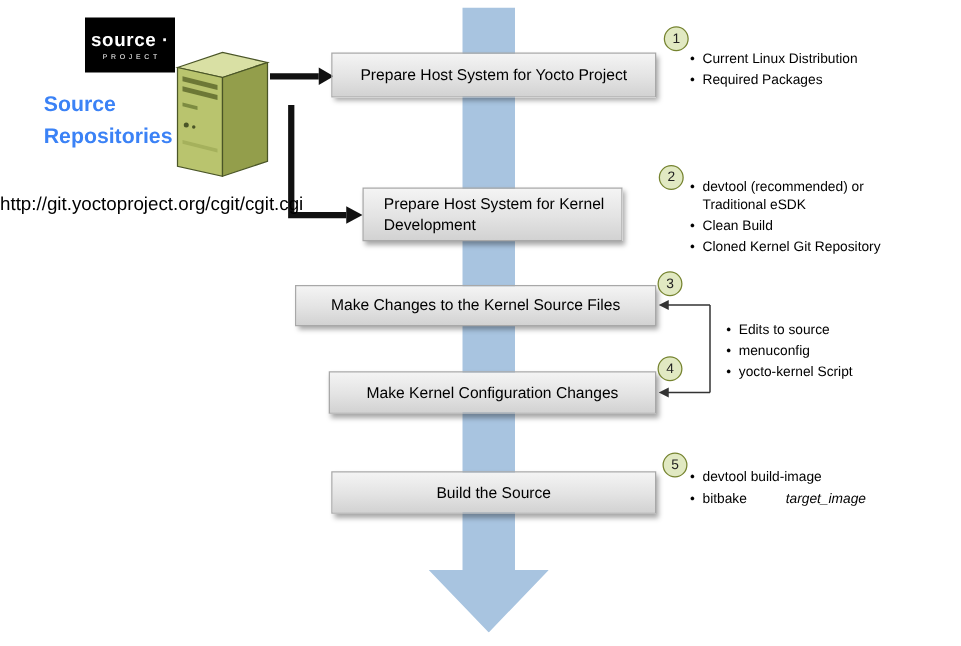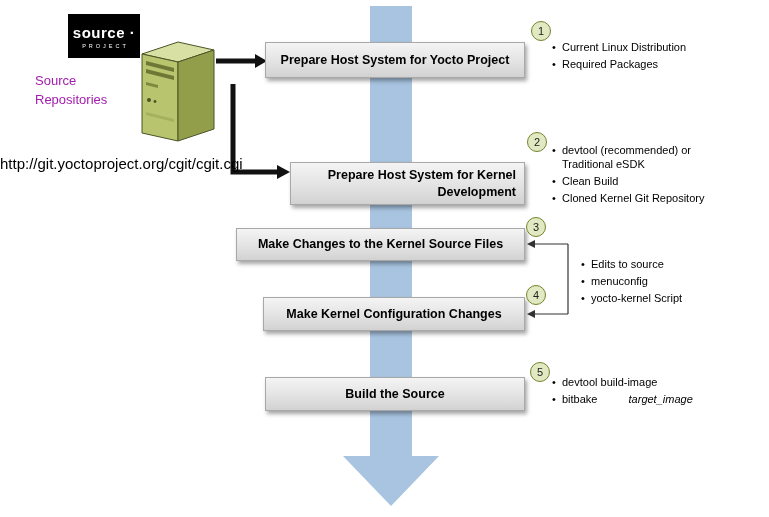--- a/index.html
+++ b/index.html
@@ -5,32 +5,32 @@
   * { margin:0; padding:0; box-sizing:border-box; }
   html,body { background:#fff; }
   body { font-family:"Liberation Sans","DejaVu Sans",sans-serif; }
   .canvas { position:relative; width:769px; height:517px; background:#fff; overflow:hidden; }
 
   .yocto-logo { position:absolute; left:68px; top:14px; width:72px; height:44px; background:#000;
     color:#fff; display:flex; flex-direction:column; align-items:center; justify-content:center; z-index:4; }
   .yocto-title { font-size:15px; font-weight:bold; letter-spacing:.5px; }
   .yocto-sub { font-size:5.5px; letter-spacing:3px; margin-top:2px; padding-left:3px; }
 
-  .src-label { position:absolute; left:35px; top:72px; font-size:13px; font-weight:normal;
-    white-space:pre-line; line-height:1.45; color:#a21caf; z-index:4; }
+  .src-label { position:absolute; left:35px; top:72px; font-size:17px; font-weight:bold;
+    white-space:pre-line; line-height:1.45; color:#3b82f6; z-index:4; }
   .src-url { position:absolute; left:0; top:142px; font-size:15px; color:#000; z-index:4;margin-top:13px; }
 
   svg.abs { position:absolute; }
   .z1 { z-index:1; } .z2 { z-index:2; } .z3 { z-index:3; }
 
   .step-box { position:absolute; z-index:3; padding:2px 8px;
     background:linear-gradient(180deg,#f4f4f4 0%,#e3e3e3 55%,#d2d2d2 100%);
     border:1px solid #a8a8a8; box-shadow:2px 3px 4px rgba(0,0,0,.35);
-    display:flex; align-items:center; justify-content:center; text-align:right;
-    font-size:12.5px; color:#000; line-height:1.3;font-weight:bold; }
+    display:flex; align-items:center; justify-content:center; text-align:left;
+    font-size:12.5px; color:#000; line-height:1.3; }
 
   .num-circle { position:absolute; z-index:4; width:20px; height:20px; border-radius:50%;
     background:#e1e9c2; border:1px solid #75832f; color:#222; font-size:11px;
     display:flex; align-items:center; justify-content:center; }
 
   .bullets { position:absolute; z-index:4; list-style:none; font-size:11px; color:#000; }
   .bullets li { position:relative; padding-left:11px; margin-bottom:3px; line-height:1.27; }
   .bullets li::before { content:"•"; position:absolute; left:1px; top:0; }
   .italic { font-style:italic;margin-left:28px; }
 </style>
@@ -76,21 +76,21 @@
     <circle cx="11" cy="62" r="2" fill="#4a5527"></circle>
     <circle cx="17" cy="63.5" r="1.4" fill="#4a5527"></circle>
     <polygon points="8,74 36,81 36,84 8,77" fill="#a5b15c"></polygon>
   </svg>
 
   <div class="src-label">Source
 Repositories</div>
   <div class="src-url">http://git.yoctoproject.org/cgit/cgit.cgi</div>
 
   <div class="step-box" style="left:265px;top:42px;width:260px;height:36px;">Prepare Host System for Yocto Project</div>
-  <div class="step-box" style="left:290px;top:162px;width:235px;height:43px;padding-left:16px;">Prepare Host System for Kernel Development</div>
+  <div class="step-box" style="left:290px;top:150px;width:208px;height:43px;padding-left:16px;">Prepare Host System for Kernel Development</div>
   <div class="step-box" style="left:263px;top:297px;width:262px;height:34px;">Make Kernel Configuration Changes</div>
   <div class="step-box" style="left:236px;top:228px;width:289px;height:33px;">Make Changes to the Kernel Source Files</div>
   <div class="step-box" style="left:265px;top:377px;width:260px;height:34px;">Build the Source</div>
 
   <div class="num-circle" style="left:531px;top:21px;">1</div>
   <div class="num-circle" style="left:527px;top:132px;">2</div>
   <div class="num-circle" style="left:526px;top:217px;">3</div>
   <div class="num-circle" style="left:526px;top:285px;">4</div>
   <div class="num-circle" style="left:530px;top:362px;">5</div>
 

